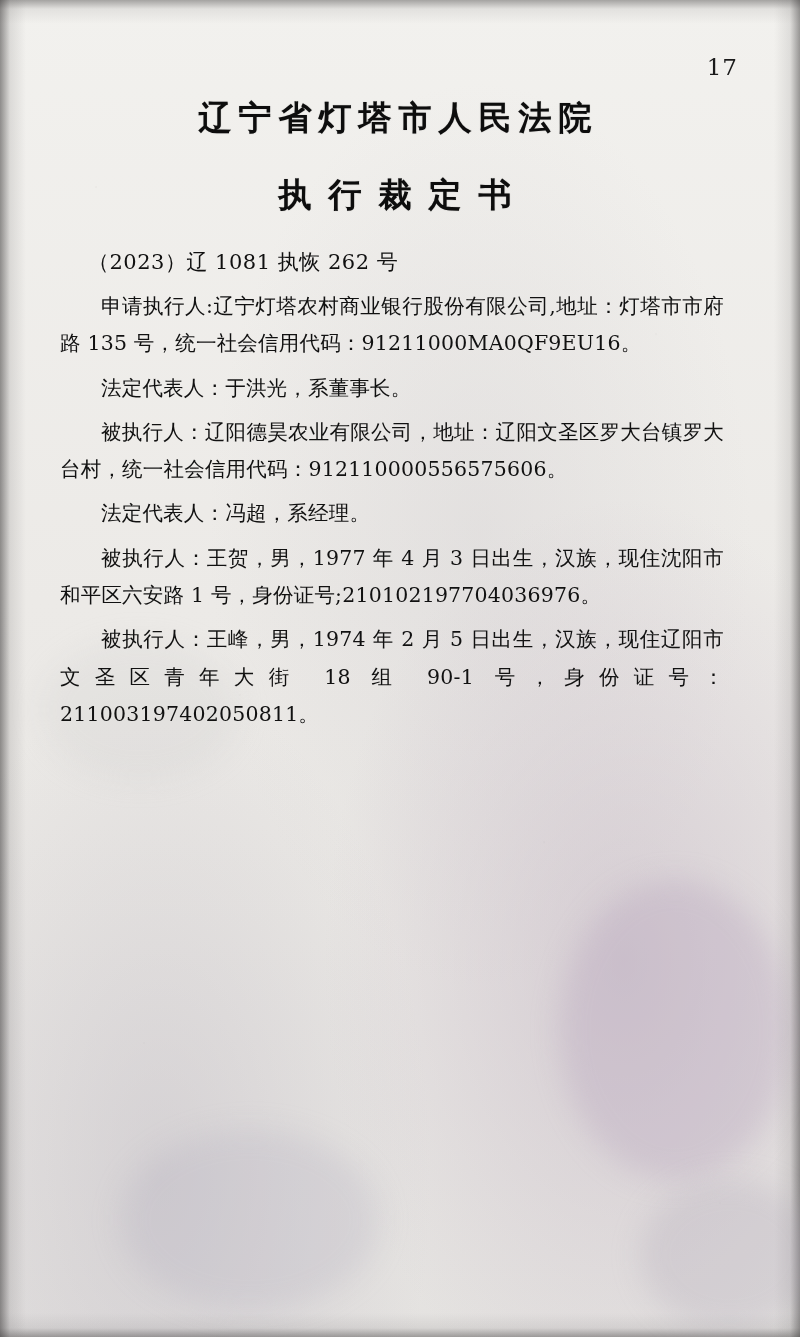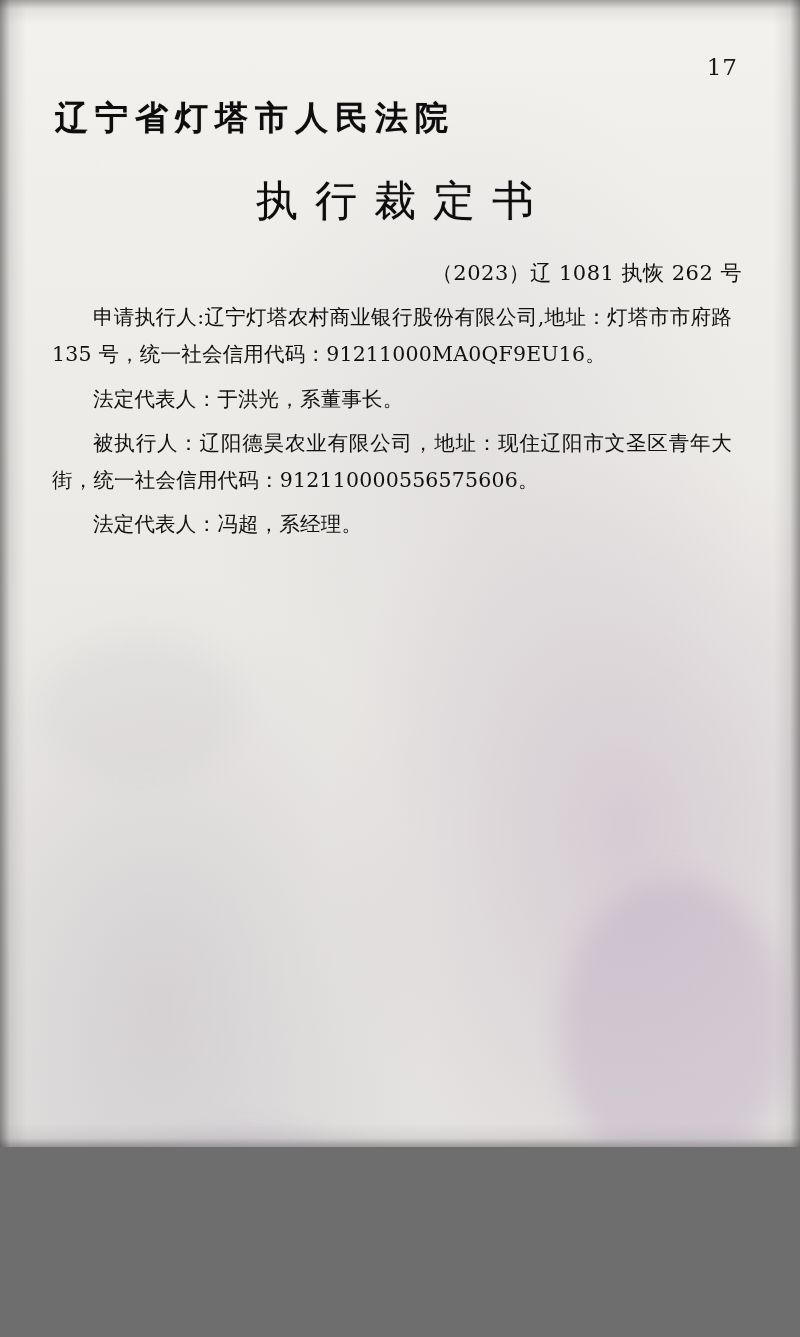--- a/index.html
+++ b/index.html
@@ -3,21 +3,21 @@
 <meta charset="utf-8">
 <style>
   html, body {
     margin: 0;
     padding: 0;
     background: #6e6e6e;
   }
   .page {
     position: relative;
     width: 800px;
-    height: 1147px;
+    height: 1337px;
     overflow: hidden;
     background:
       radial-gradient(ellipse at 78% 72%, rgba(196,182,196,0.55) 0%, rgba(196,182,196,0.0) 34%),
       radial-gradient(ellipse at 20% 88%, rgba(186,180,190,0.40) 0%, rgba(186,180,190,0.0) 30%),
       radial-gradient(ellipse at 60% 40%, rgba(200,196,200,0.28) 0%, rgba(200,196,200,0.0) 40%),
       linear-gradient(180deg, #f2f1ee 0%, #eceae7 45%, #e9e7e4 70%, #e4e2e0 100%);
     font-family: "DejaVu Serif", "Liberation Serif", serif;
     color: #121212;
   }
   
@@ -58,48 +58,48 @@
     top: 54px;
     right: 62px;
     font-size: 23px;
     letter-spacing: 1px;
     color: #1a1a1a;
     z-index: 3;
     font-family: "DejaVu Serif", "Liberation Serif", serif;
   }
   .court-title {
     margin: 96px 0 0 0;
-    text-align: left;
+    text-align: center;
     font-size: 33px;
     font-weight: bold;
     letter-spacing: 7px;
     padding-left: 7px;
     color: #0d0d0d;
     text-shadow: 0 0 1px rgba(0,0,0,0.35);
   }
   .doc-title {
     margin: 32px 0 0 0;
     text-align: center;
-    font-size: 42px;
-    font-weight: normal;
+    font-size: 33px;
+    font-weight: bold;
     letter-spacing: 17px;
     padding-left: 17px;
     color: #0d0d0d;
     text-shadow: 0 0 1px rgba(0,0,0,0.35);
   }
   .case-number {
     margin: 30px 0 0 0;
-    text-align: right;
+    text-align: left;
     font-size: 21px;
     letter-spacing: 0.5px;
     color: #101010;
     padding-left: 40px;
   }
   .body-text {
-    margin: 4px;
+    margin: 12px;
     padding: 0 6px 0 0;
   }
   .para {
     margin: 7px 0 0 0;
     font-size: 20.5px;
     line-height: 1.82;
     text-align: justify;
     text-justify: inter-ideograph;
     text-indent: 2em;
     color: #111;
@@ -134,17 +134,19 @@
   <div class="page-number">17</div>
 
   <div class="content">
     <h1 class="court-title">辽宁省灯塔市人民法院</h1>
     <h2 class="doc-title">执行裁定书</h2>
     <div class="case-number">（2023）辽 1081 执恢 262 号</div>
 
     <div class="body-text">
       <p class="para first">申请执行人:辽宁灯塔农村商业银行股份有限公司,地址：灯塔市市府路 135 号，统一社会信用代码：91211000MA0QF9EU16。</p>
       <p class="para">法定代表人：于洪光，系董事长。</p>
-      <p class="para">被执行人：辽阳德昊农业有限公司，地址：现住辽阳市文圣区青年大街，统一社会信用代码：912110000556575606。</p>
+      <p class="para">被执行人：辽阳德昊农业有限公司，地址：辽阳文圣区罗大台镇罗大台村，统一社会信用代码：912110000556575606。</p>
       <p class="para">法定代表人：冯超，系经理。</p>
+      <p class="para">被执行人：王贺，男，1977 年 4 月 3 日出生，汉族，现住沈阳市和平区六安路 1 号，身份证号;210102197704036976。</p>
+      <p class="para">被执行人：王峰，男，1974 年 2 月 5 日出生，汉族，现住辽阳市文圣区青年大街 18 组 90-1 号，身份证号：211003197402050811。</p>
     </div>
   </div>
 </div>
 
 </body></html>

